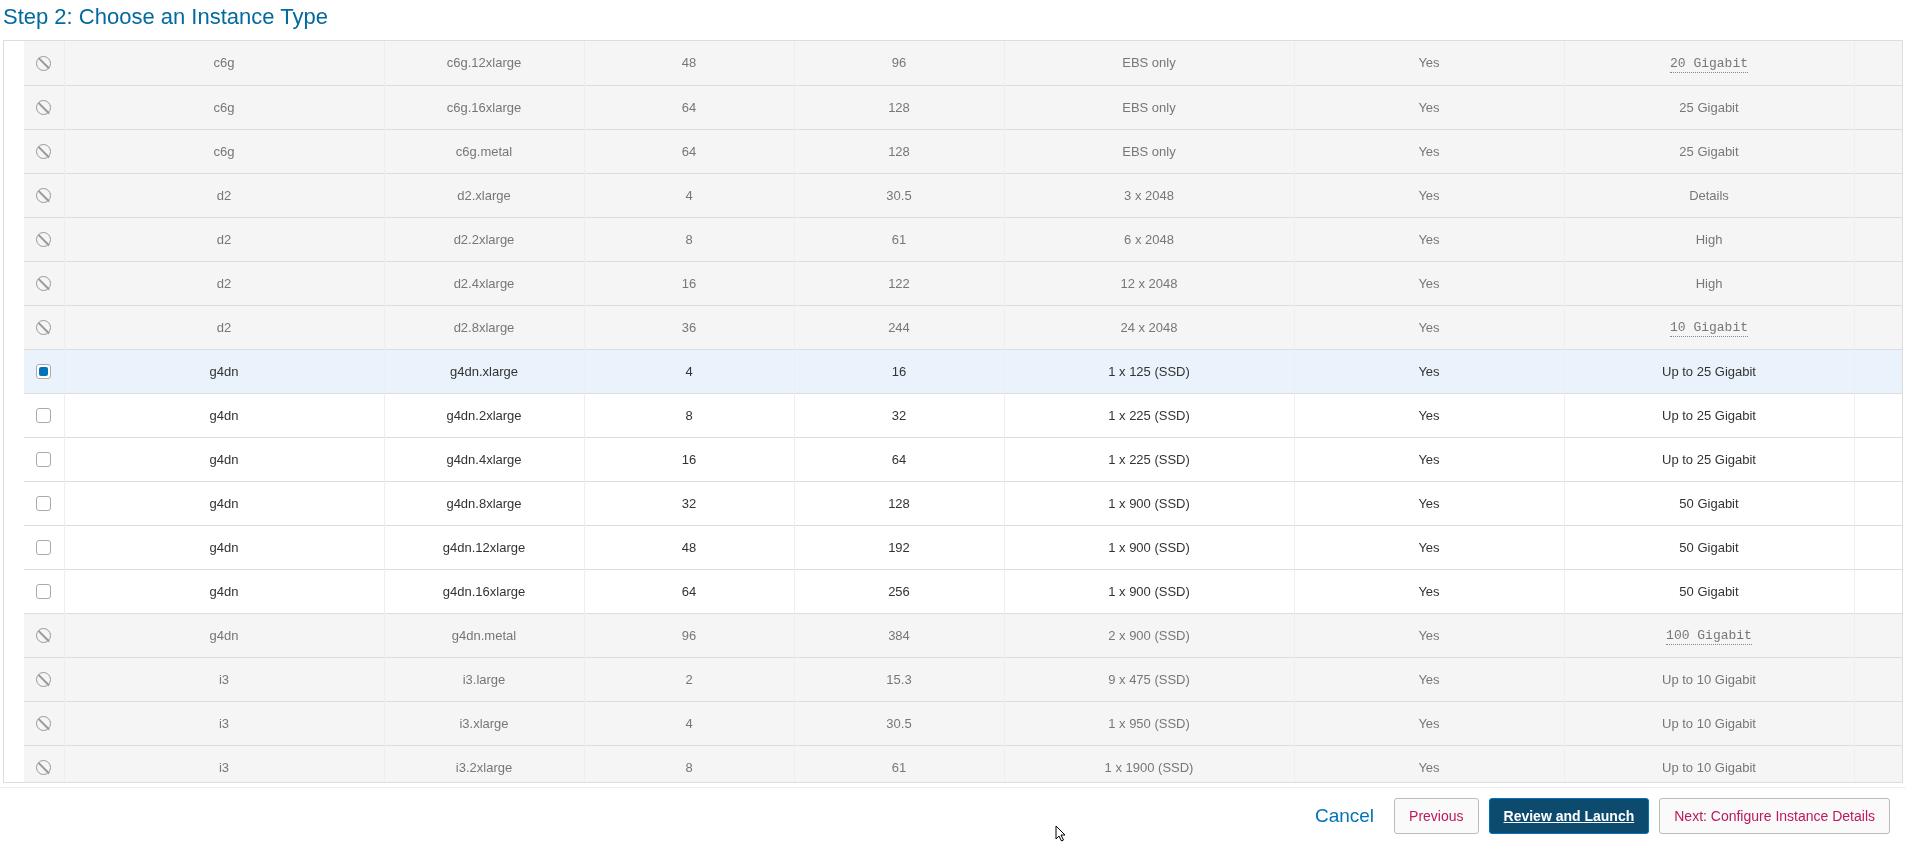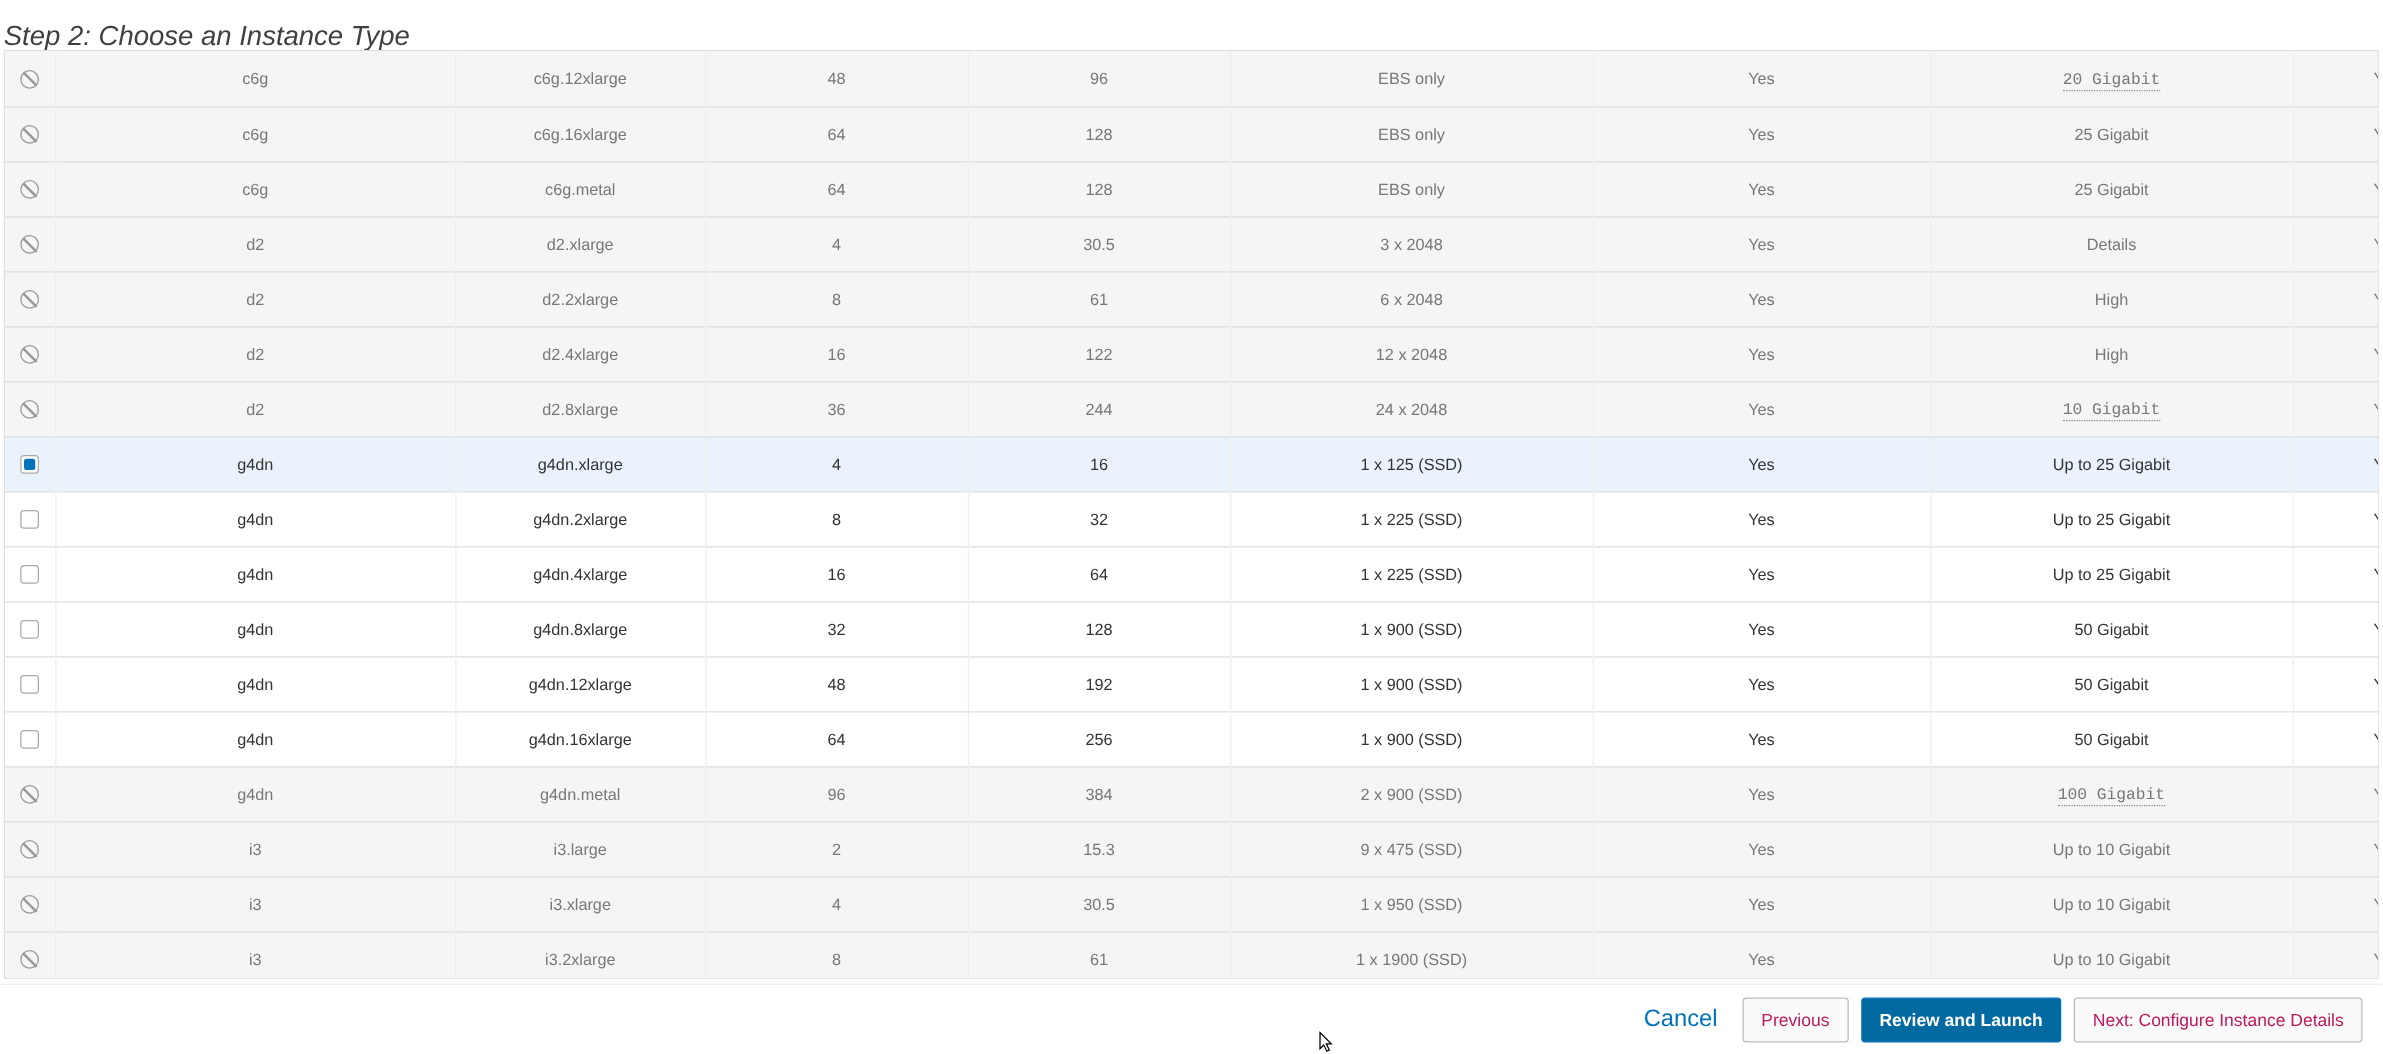--- a/index.html
+++ b/index.html
@@ -5,32 +5,32 @@
     * { box-sizing: border-box; margin: 0; padding: 0; }
     body {
       font-family: "Helvetica Neue", Helvetica, Arial, sans-serif;
       font-size: 13px;
       color: #333;
       background: #fff;
     }
     .page-title {
       font-size: 22px;
       font-weight: 400;
-      padding: 16px 0 8px 3px;
-      color: #404040;
-      font-style: italic;
+      padding: 4px 0 8px 3px;
+      color: #0369a1;
     }
     .table-wrapper {
       position: absolute;
       top: 40px;
       left: 3px;
       right: 3px;
       bottom: 60px;
       overflow-y: auto;
       border: 1px solid #ddd;
+      padding-left: 20px;
     }
     table {
       width: 100%;
       border-collapse: collapse;
       table-layout: fixed;
     }
     tr {
       border-bottom: 1px solid #ddd;
     }
     tr.disabled td { color: #777; background: #f5f5f5; }
@@ -109,24 +109,25 @@
       background: #fafafa;
       color: #be185d;
     }
     .btn-link {
       border: none; background: none;
       color: #0073bb;
       font-size: 19px;
       padding: 9px 10px;
     }
     .btn-primary {
-      background: #0369a1;
+      background: #0c4a6e;
       border-color: #0073bb;
       color: #fff;
       font-weight: 700;
+      text-decoration: underline;
     }
     .cursor {
       position: absolute;
       left: 1055px; top: 825px;
       width: 12px; height: 18px;
       pointer-events: none;
     }
     ::-webkit-scrollbar { width: 12px; }
     ::-webkit-scrollbar-track { background: #f0f0f0; }
     ::-webkit-scrollbar-thumb { background: #c0c0c0; border-radius: 6px; }

